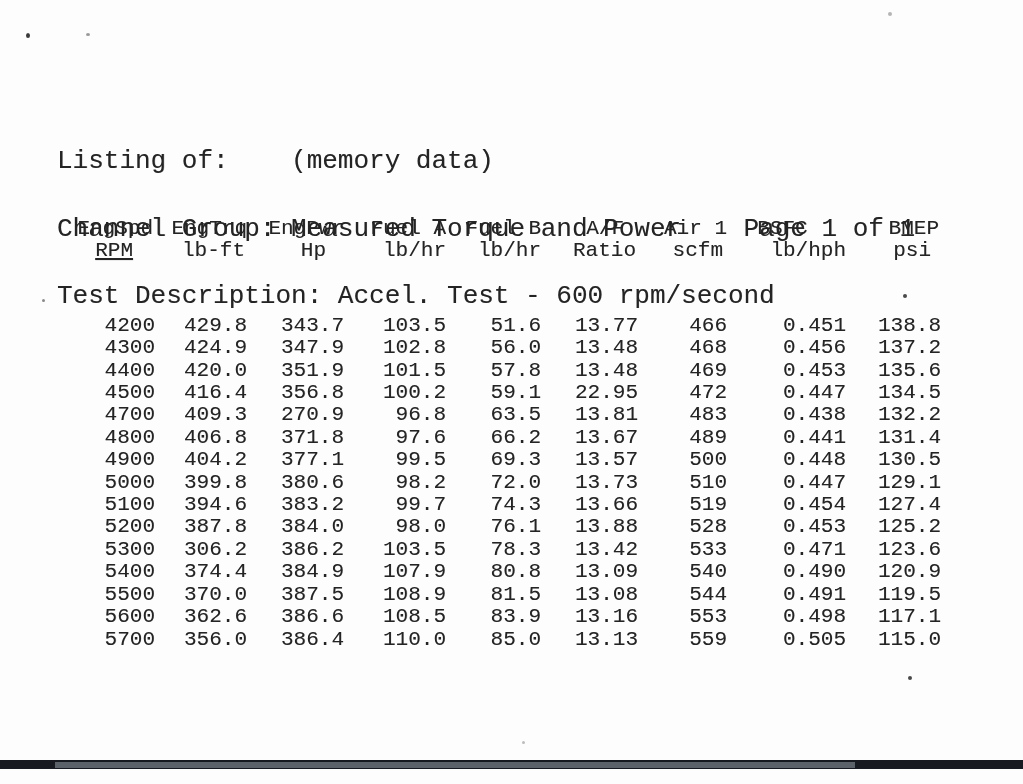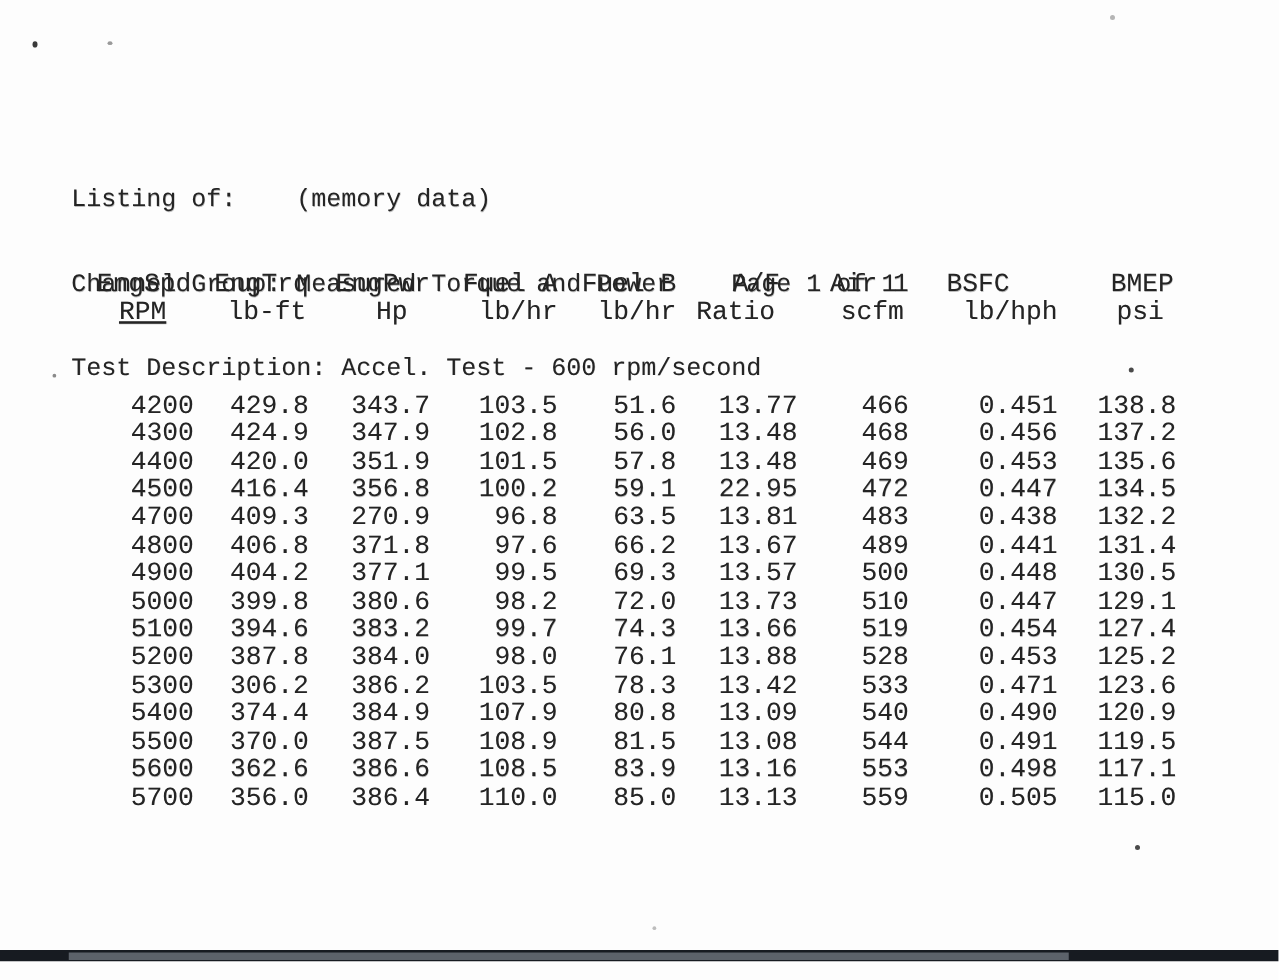--- a/index.html
+++ b/index.html
@@ -12,21 +12,21 @@
     font-family:"Liberation Mono","DejaVu Sans Mono",monospace;
     color:#242424;
     text-shadow:0.3px 0.3px 0 rgba(40,40,40,0.30);
   }
 
   
   .header-block {
     position:absolute;
     left:57px;
     top:105px;
-    font-size:20px;
+    font-size:26px;
     line-height:22.5px;
     white-space:pre;
   }
 
   
   .listing {
     position:absolute;
     left:57px;
     top:218px;
     border-collapse:collapse;
@@ -44,21 +44,21 @@
   .listing tr.spacer td { height:52px; }
 
   
   .names th:nth-child(1){padding-right:2px;}
   .names th:nth-child(6){padding-right:14px;}
   .names th:nth-child(8){padding-right:8px;text-align:center;}
   .names th:nth-child(9){padding-right:2px;}
   .units th:nth-child(1){padding-right:22px;text-decoration:underline;}
   .units th:nth-child(2){padding-right:2px;}
   .units th:nth-child(3){padding-right:18px;}
-  .units th:nth-child(6){padding-right:2px;text-align:center;}
+  .units th:nth-child(6){padding-right:2px;}
   .units th:nth-child(7){padding-right:4px;}
   .units th:nth-child(9){padding-right:10px;}
 
   
   .speck { position:absolute; border-radius:50%; }
   .speck-1 { left:26px;  top:33px;  width:4px; height:5px; background:#3a3a3a; }
   .speck-2 { left:86px;  top:33px;  width:4px; height:3px; background:#9a9a9a; }
   .speck-3 { left:888px; top:12px;  width:4px; height:4px; background:#b5b5b5; }
   .speck-4 { left:42px;  top:299px; width:3px; height:3px; background:#8a8a8a; }
   .speck-5 { left:903px; top:294px; width:4px; height:4px; background:#4a4a4a; }

